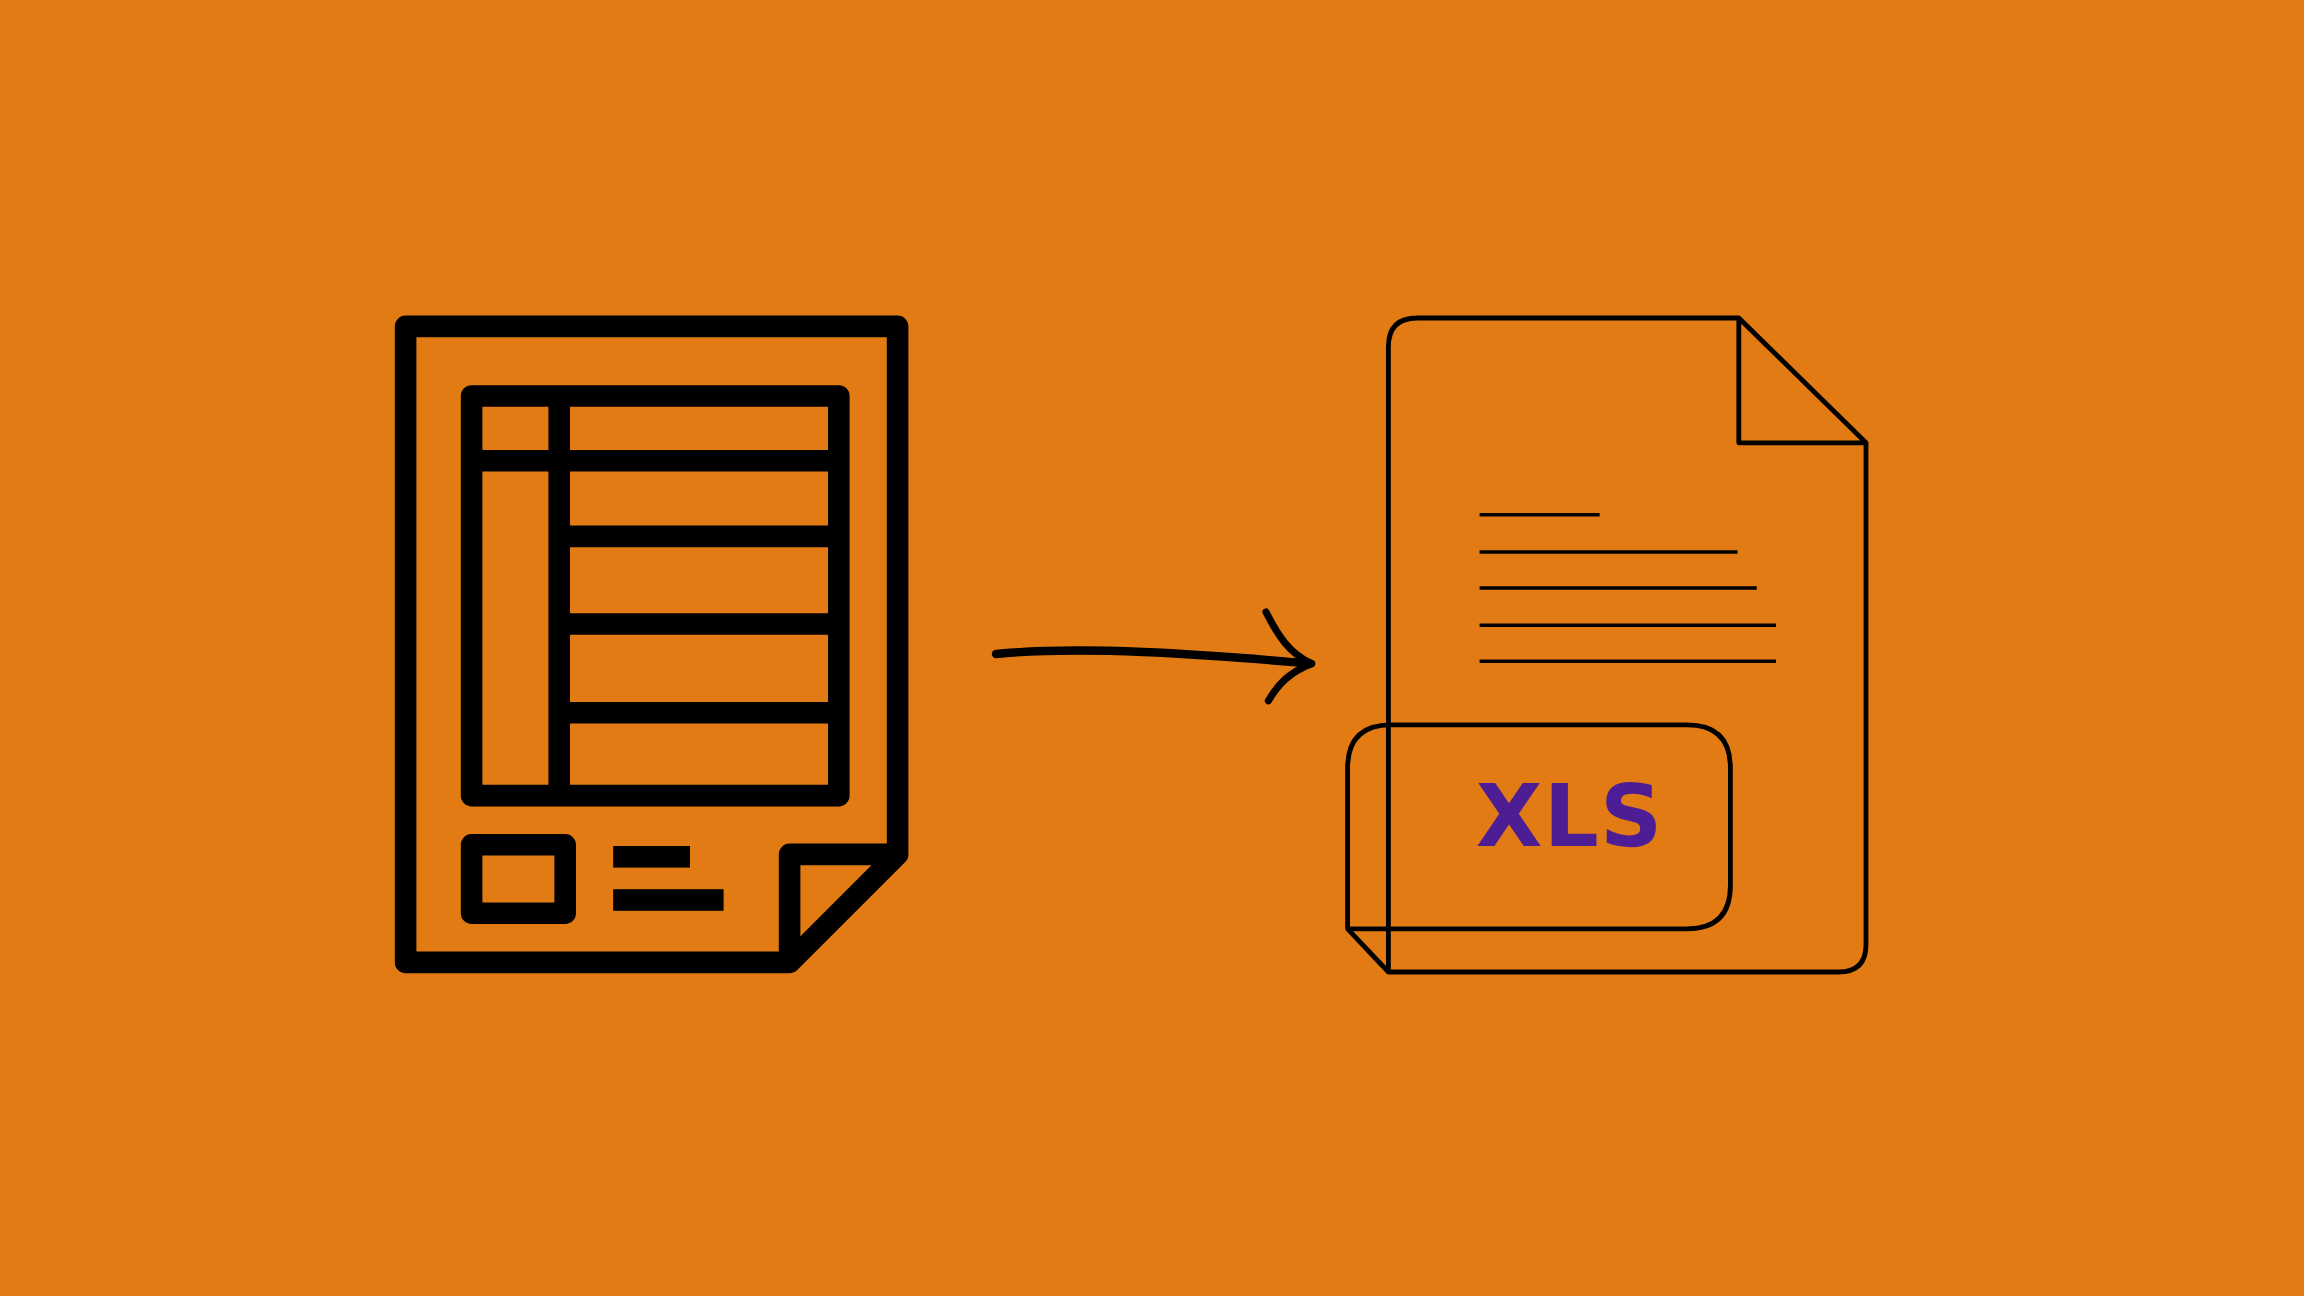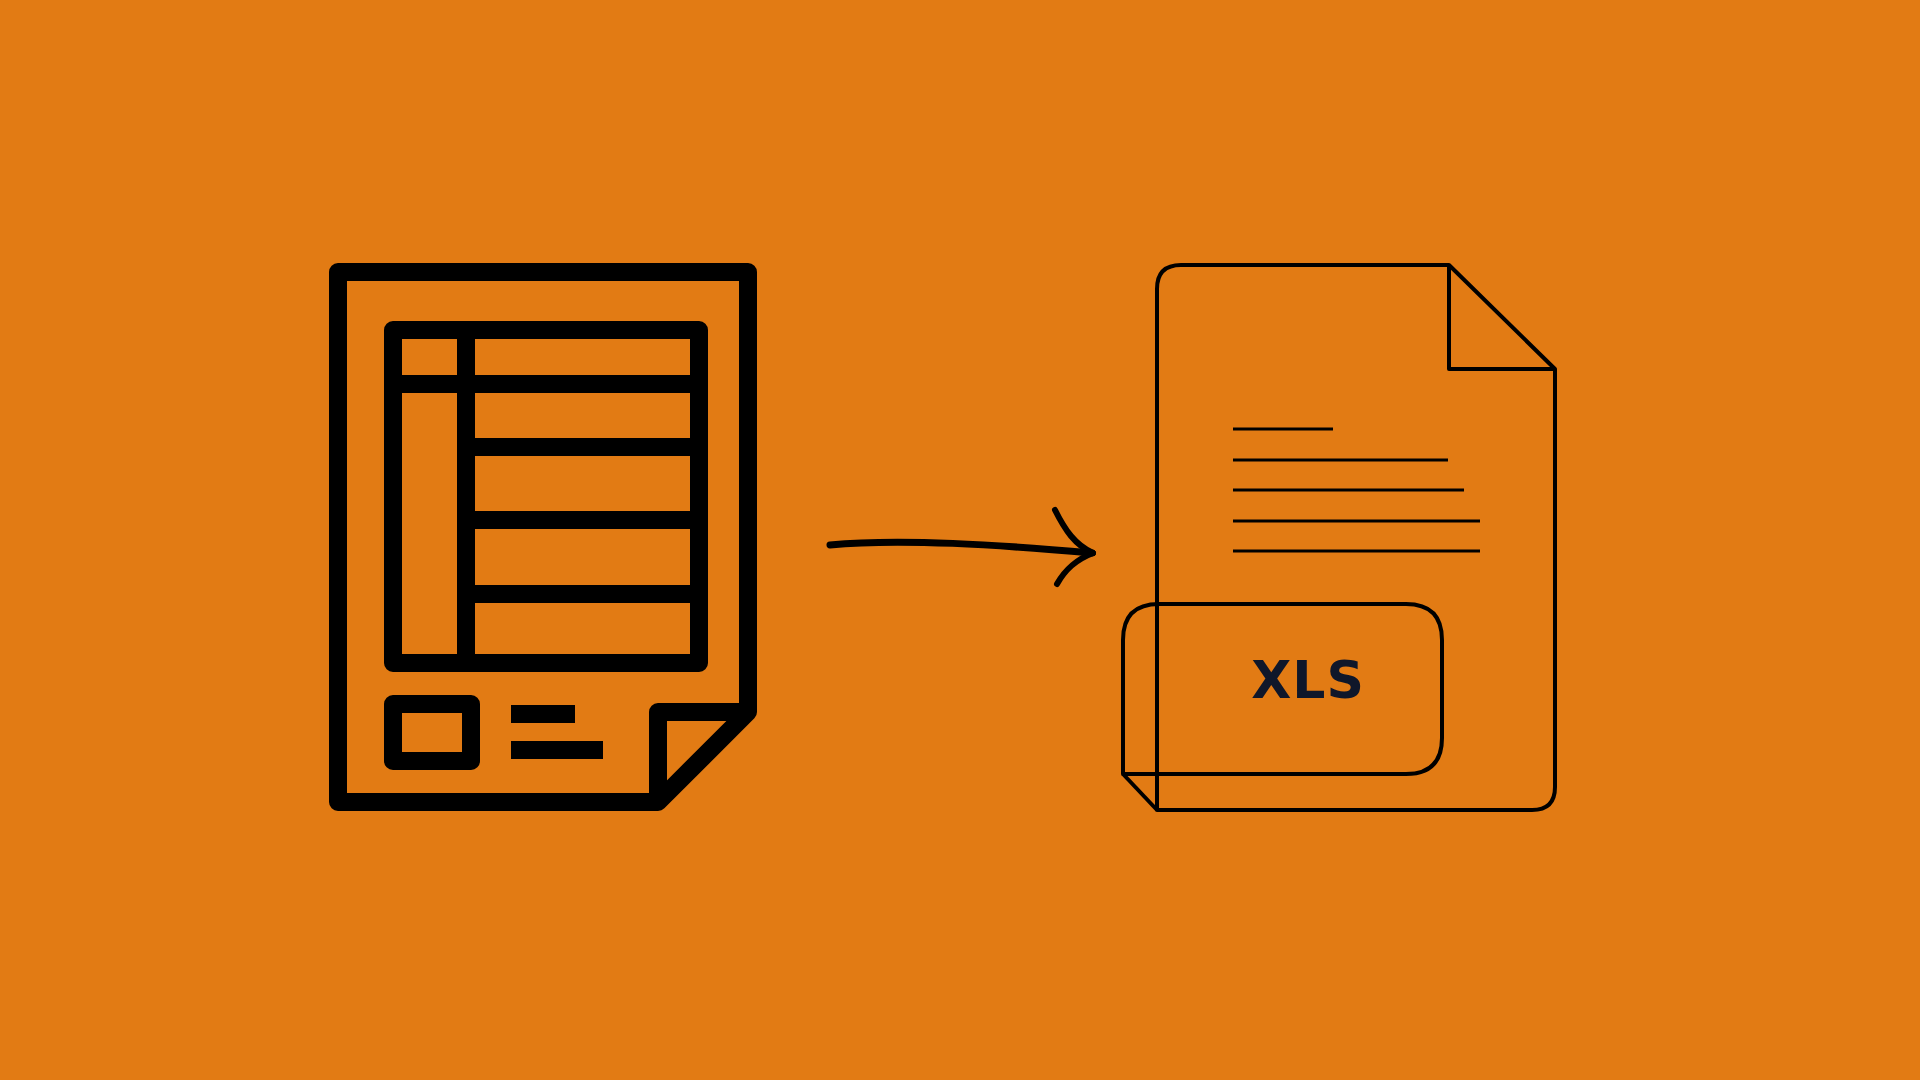--- a/index.html
+++ b/index.html
@@ -8,21 +8,21 @@
     background:#E27B14;
     position:relative;
     font-family:"DejaVu Sans", sans-serif;
   }
   .art { position:absolute; left:0; top:0; width:1920px; height:1080px; }
   .xls-label {
     position:absolute;
     left:1218px; top:640px; width:180px; height:80px;
     display:flex; align-items:center; justify-content:center;
     font-family:"DejaVu Sans", sans-serif;
-    font-weight:bold; font-size:52px; color:#0f172a;
+    font-weight:bold; font-size:72px; color:#4c1d95;
     letter-spacing:1px;
   }
 </style>
 </head>
 <body>
 
 <svg class="art" viewBox="0 0 1920 1080" xmlns="http://www.w3.org/2000/svg">
 
   <g fill="none" stroke="#000" stroke-width="18" stroke-linejoin="round">
 

